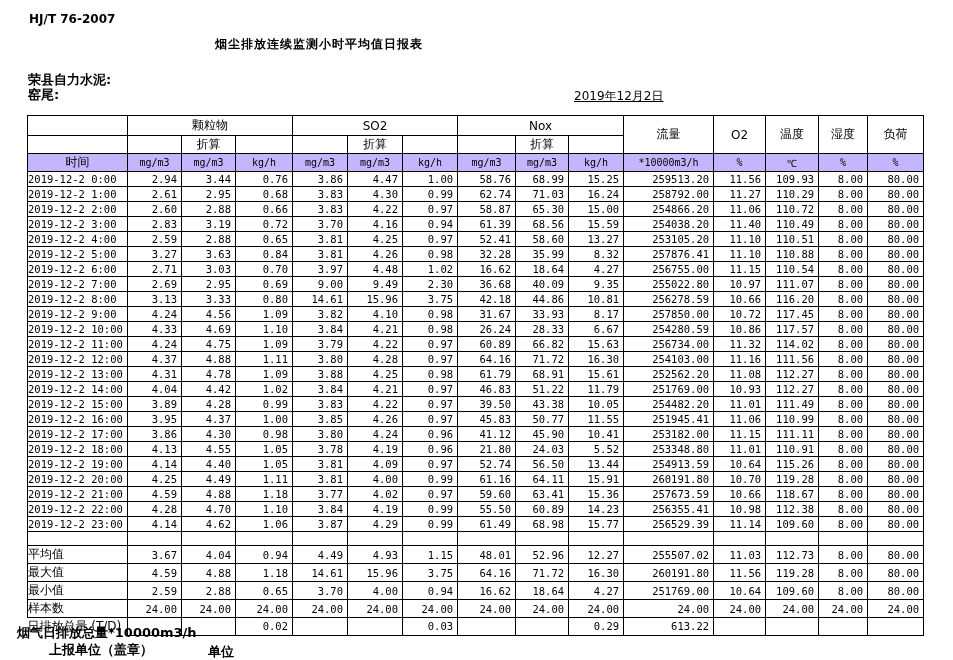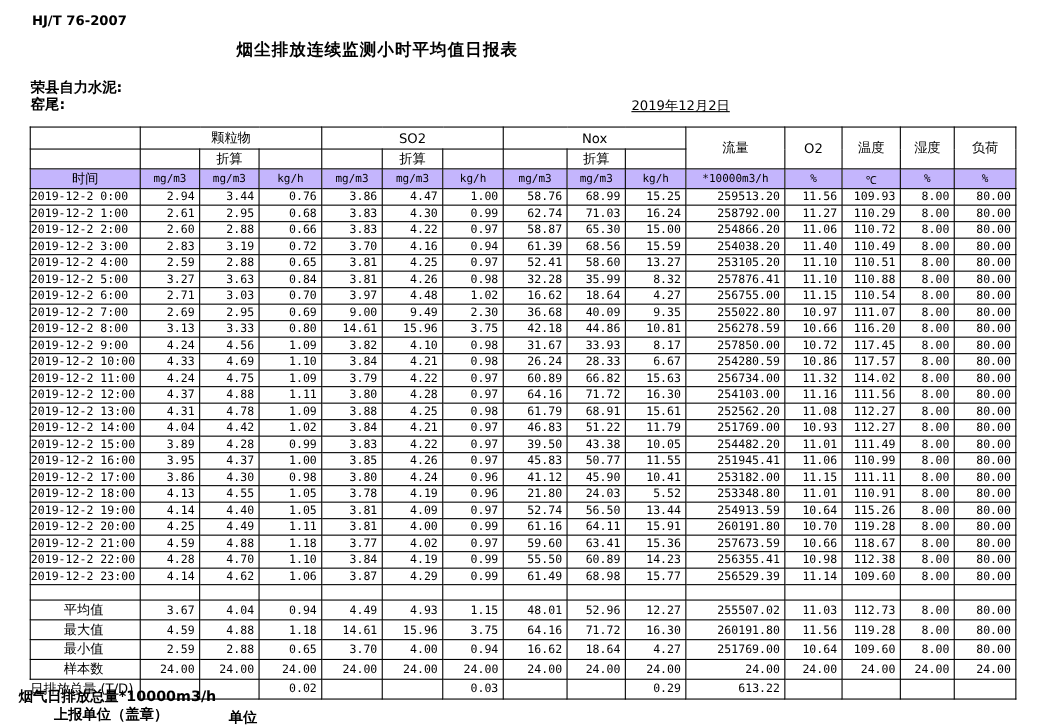--- a/index.html
+++ b/index.html
@@ -6,21 +6,21 @@
   html, body { width: 953px; height: 660px; }
   body {
     position: relative;
     background: #ffffff;
     font-family: "DejaVu Sans", sans-serif;
     color: #000;
     overflow: hidden;
   }
   .abs { position: absolute; white-space: nowrap; }
   .std-code   { left: 29px;  top: 12px;  font-size: 12px; font-weight: bold; }
-  .rpt-title  { left: 215px; top: 36px;  font-size: 15px; font-weight: bold; letter-spacing: 1px; }
+  .rpt-title  { left: 215px; top: 36px;  font-size: 12px; font-weight: bold; letter-spacing: 1px; }
   .company    { left: 28px;  top: 71px;  font-size: 13px; font-weight: bold; }
   .monitor    { left: 28px;  top: 86px;  font-size: 13px; font-weight: bold; }
   .rpt-date   { left: 574px; top: 88px;  font-size: 12px; text-decoration: underline; }
   .footnote   { left: 17px;  top: 624px; font-size: 13px; font-weight: bold; }
   .report-unit{ left: 18px;  top: 641px; font-size: 13px; font-weight: bold; margin-left: 31px; }
   .unit-label { left: 208px; top: 643px; font-size: 13px; font-weight: bold; }
 
   table.report {
     position: absolute;
     left: 27px; top: 115px;
@@ -54,21 +54,21 @@
     font-family: "DejaVu Sans Mono", monospace;
     font-size: 10.5px;
     text-align: right;
     padding-right: 4px;
   }
   tr.data td.time-cell { padding-right: 18px; }
   tr.sep td { height: 14px; }
   tr.sum td.sum-label {
     font-family: "DejaVu Sans", sans-serif;
     font-size: 12px;
-    text-align: center;
+    text-align: left;
     padding-right: 3px;
   }
   tr.sum.total td.sum-label {
     text-align: left;
     border-left: none;
     border-bottom: none;
     padding-left: 0;
   }
 </style>
 </head>

